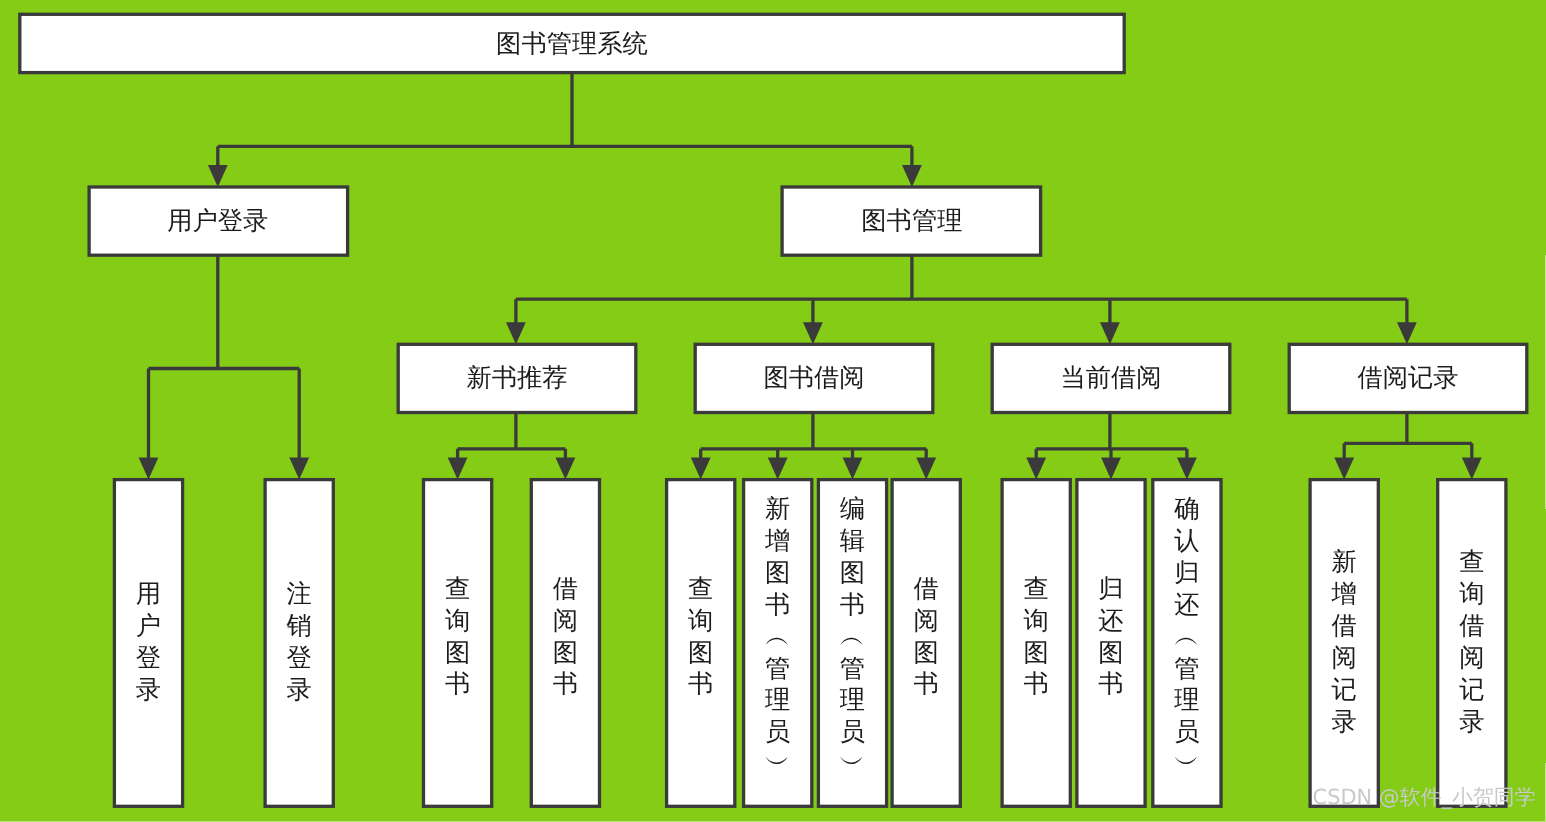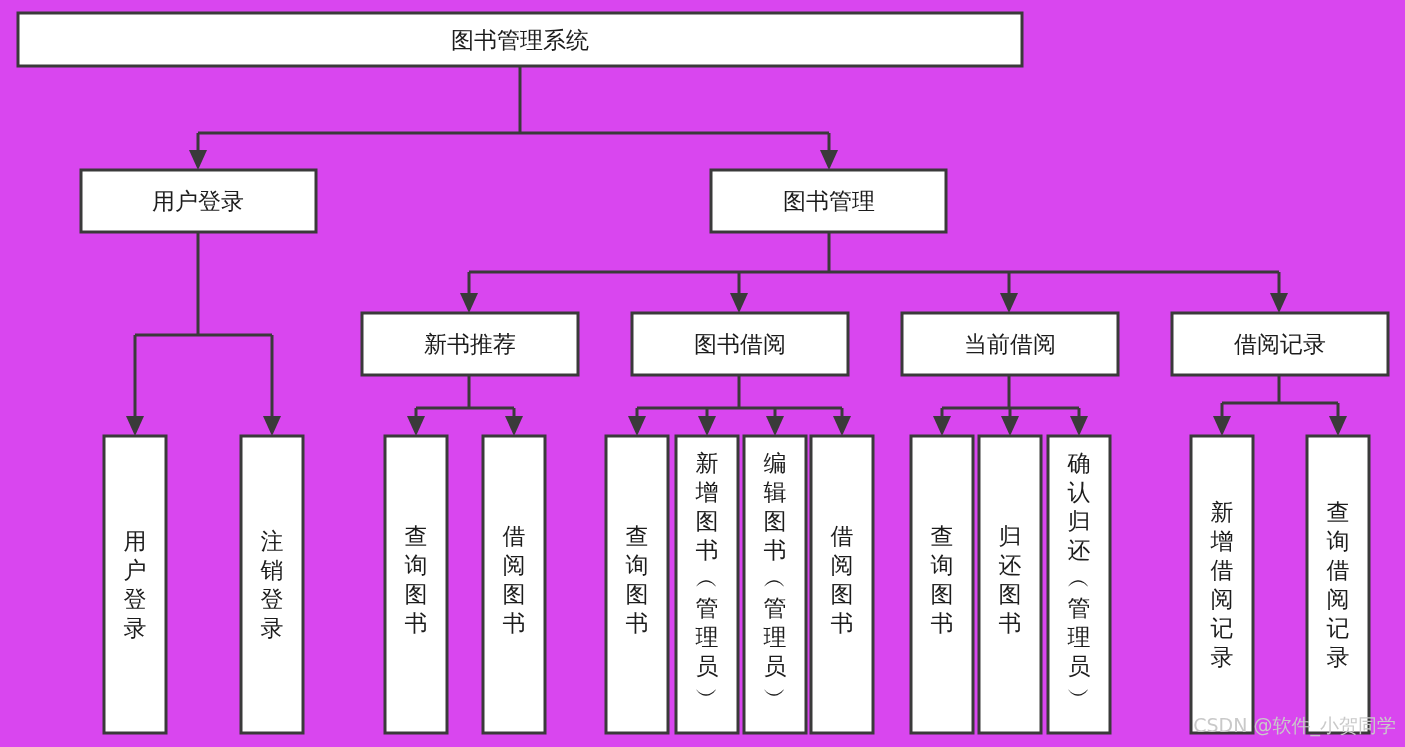--- a/index.html
+++ b/index.html
@@ -8,21 +8,21 @@
     padding: 0;
     background: #ffffff;
   }
   body {
     font-family: "Liberation Sans", "DejaVu Sans", sans-serif;
   }
   #diagram-root {
     position: relative;
     width: 1405px;
     height: 747px;
-    background: #d946ef;
+    background: #84cc16;
     overflow: hidden;
   }
   svg.diagram-canvas {
     position: absolute;
     left: 0;
     top: 0;
     width: 1405px;
     height: 747px;
     display: block;
   }

